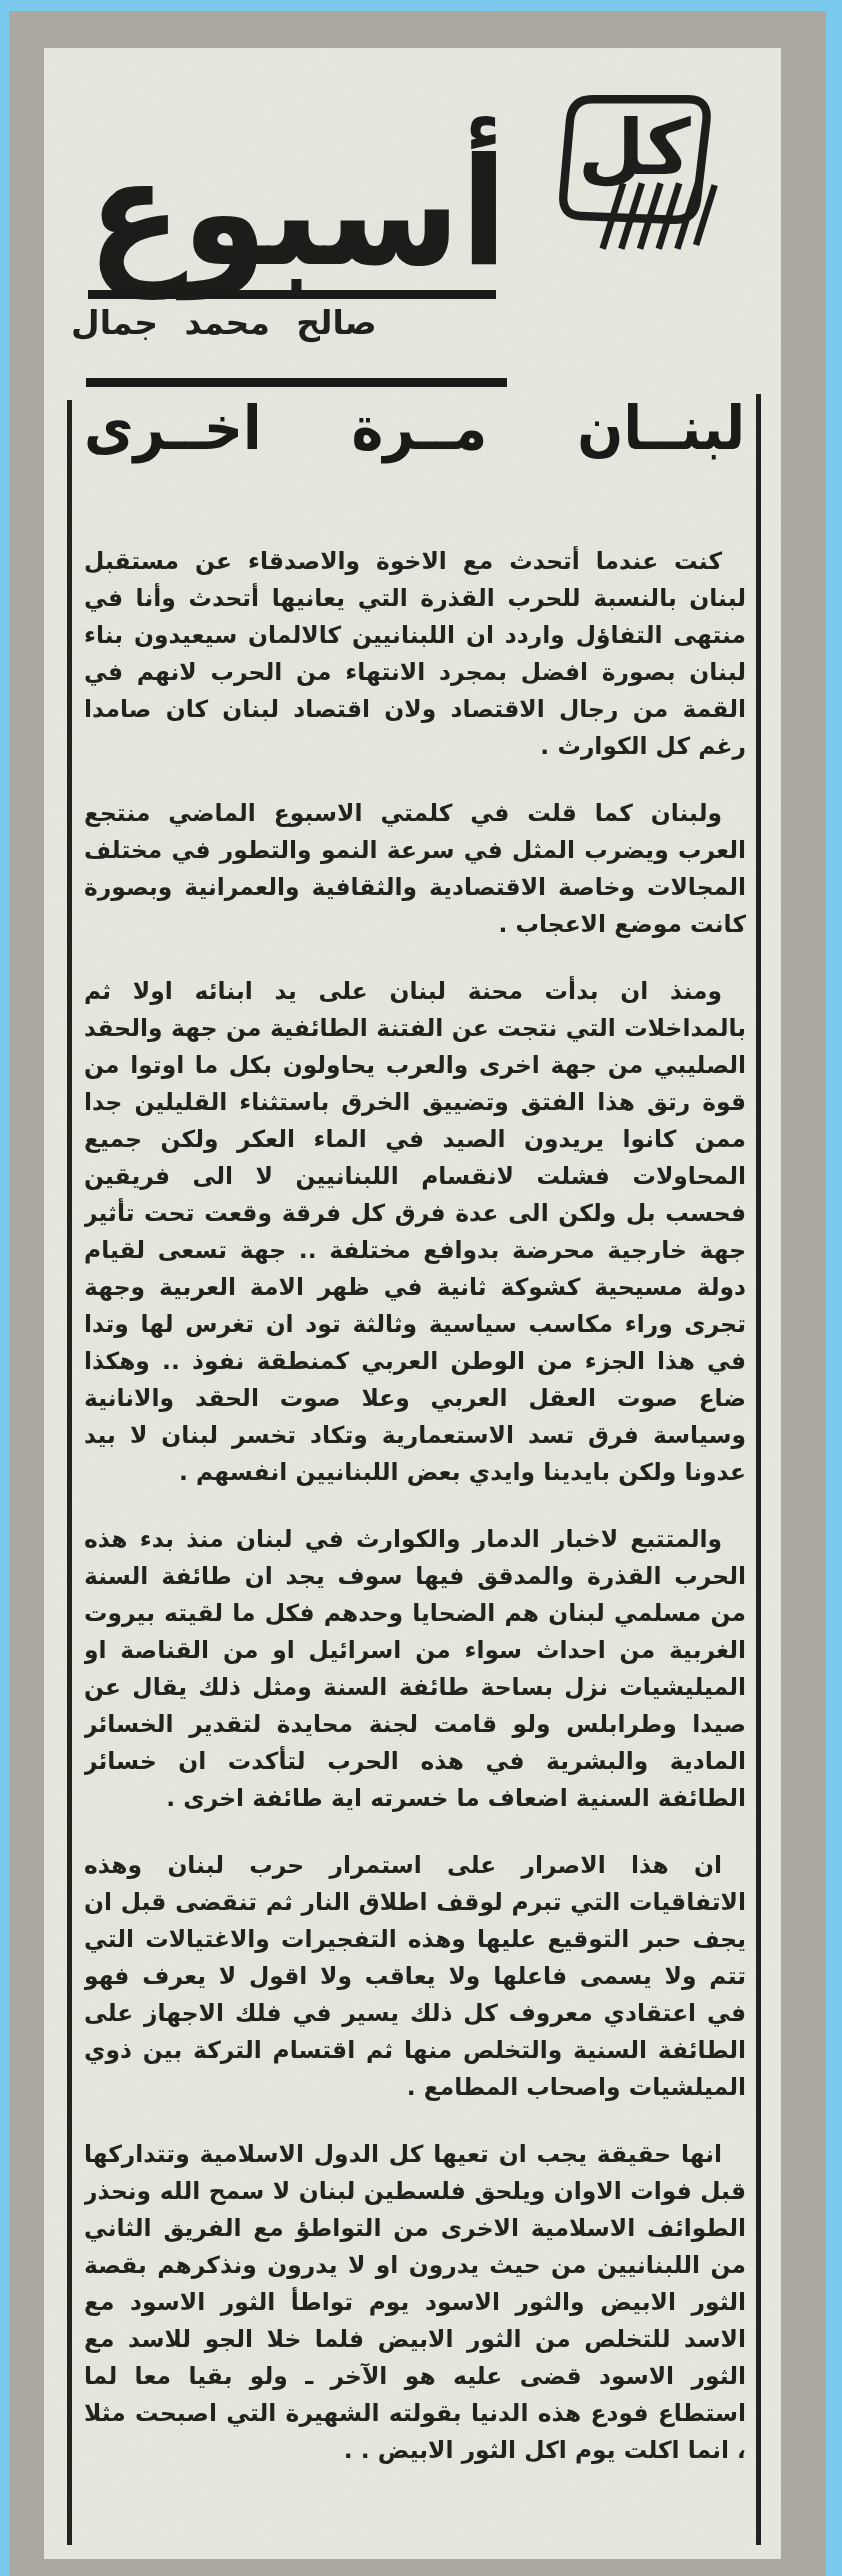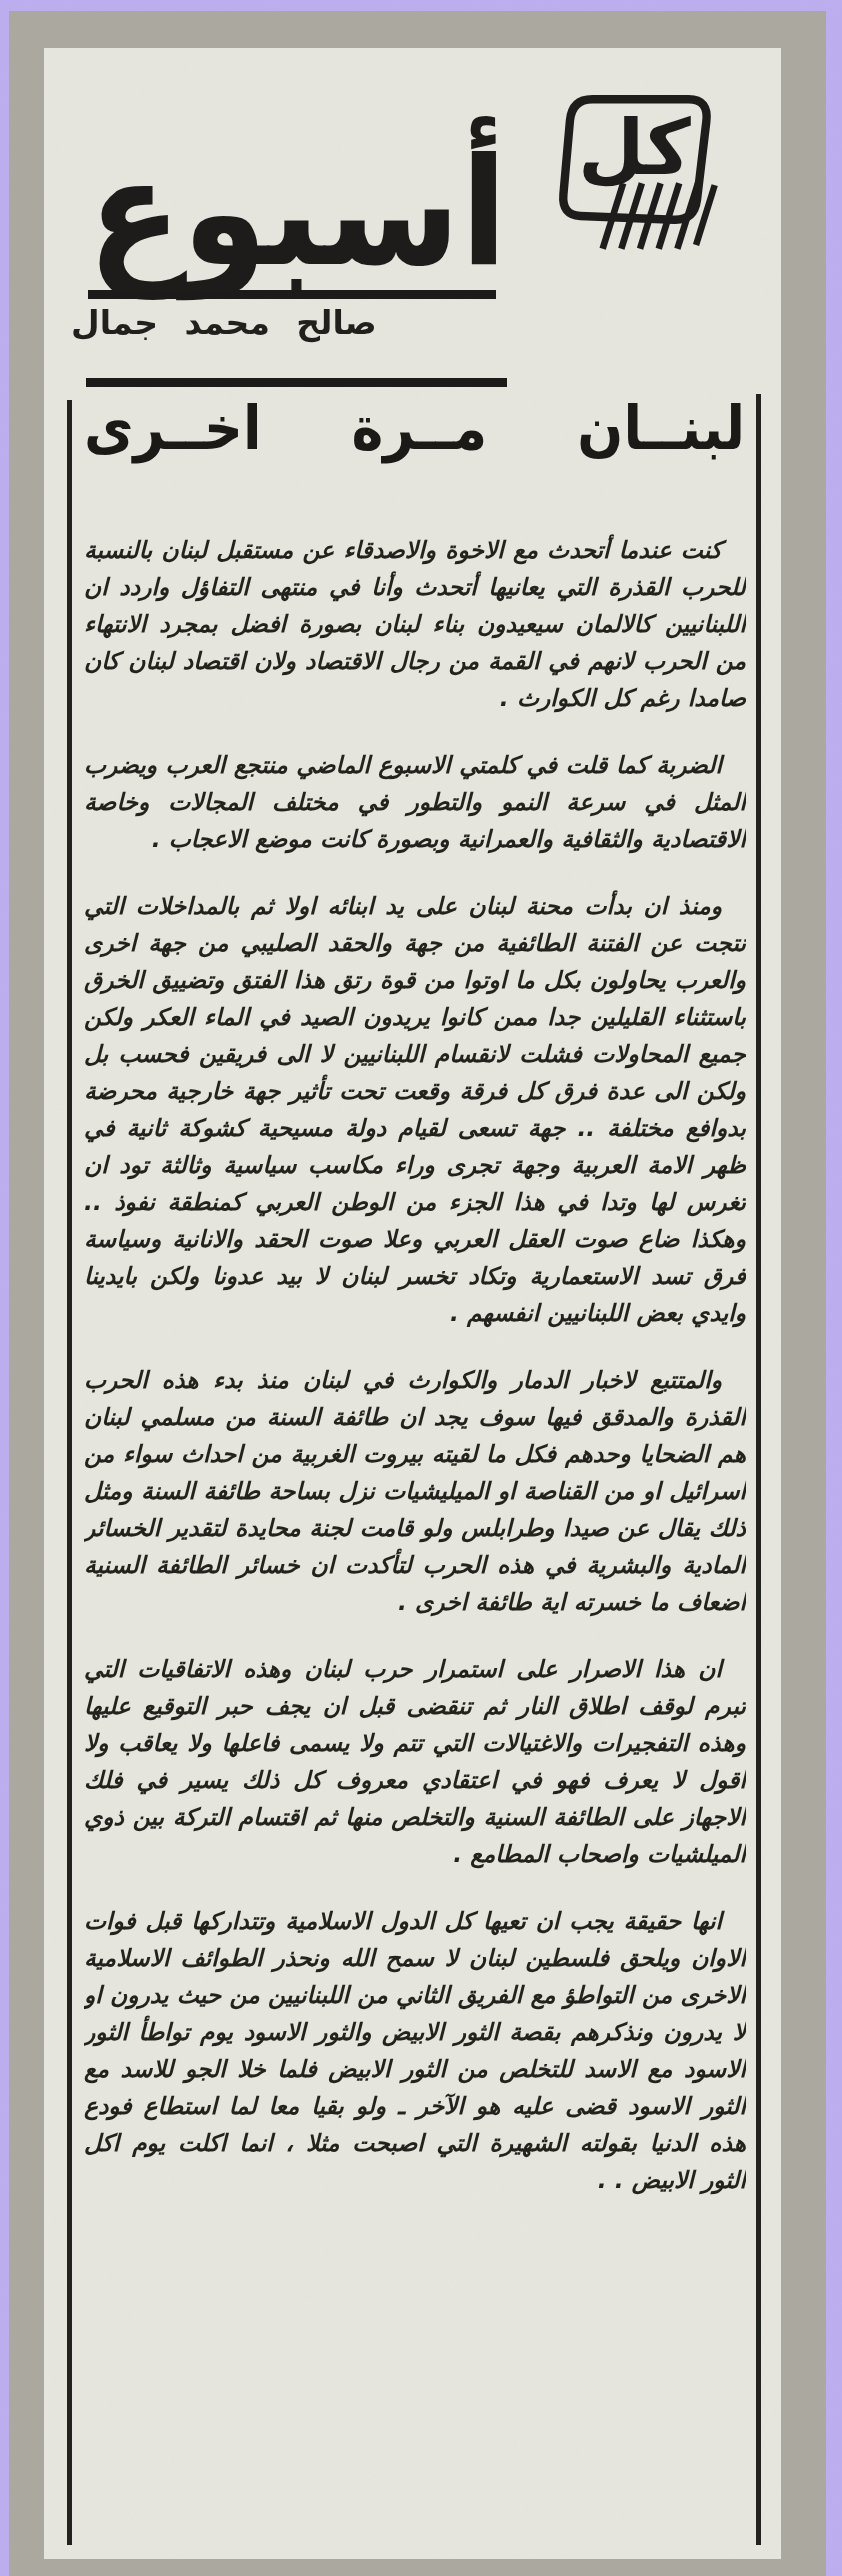--- a/index.html
+++ b/index.html
@@ -1,18 +1,18 @@
 <!DOCTYPE html>
 <html lang="ar" style="font-size:15px"><head>
 <meta charset="utf-8">
 <style>
   html,body { margin:0; padding:0; background:#ffffff; }
   .page {
     position:relative; width:842px; height:2576px;
-    background:#c4b5fd; overflow:hidden;
+    background:#7dd3fc; overflow:hidden;
     font-family:"DejaVu Sans", sans-serif;
   }
   
   .frame {
     position:absolute; left:9.4px; top:11.2px; width:817px; height:2565px;
     box-sizing:border-box;
     border-style:solid; border-color:#b2b0a6;
     border-width:37px 45px 17px 35px;
     background:#f2f1ea;
   }
@@ -45,21 +45,21 @@
   .colrule { position:absolute; width:4.7px; background:#1b1b19; }
   .colrule-left  { left:67px;  top:400px; height:2145px; }
   .colrule-right { left:756px; top:394px; height:2151px; }
   
   .body {
     position:absolute; left:84px; top:531px; width:662px; height:2014px;
     overflow:hidden;
     direction:rtl; text-align:justify;
     font-size:23.4px; font-weight:bold; line-height:37px; color:#1d1b17;
   }
-  .body p { margin:1px 0 30px 0; text-indent:24px;font-style:italic; }
+  .body p { margin:12px 0 30px 0; text-indent:24px; }
   
   .grain { position:absolute; left:0; top:0; width:842px; height:2576px; pointer-events:none; }
 </style>
 </head>
 <body>
 
 <div class="page">
 
   <div class="frame"></div>
 
@@ -84,21 +84,21 @@
 
   <div class="rule rule-bottom"></div>
 
   <div class="headline">لبنــان مــرة اخــرى</div>
 
   <div class="colrule colrule-left"></div>
   <div class="colrule colrule-right"></div>
 
   <div class="body">
     <p>كنت عندما أتحدث مع الاخوة والاصدقاء عن مستقبل لبنان بالنسبة للحرب القذرة التي يعانيها أتحدث وأنا في منتهى التفاؤل واردد ان اللبنانيين كالالمان سيعيدون بناء لبنان بصورة افضل بمجرد الانتهاء من الحرب لانهم في القمة من رجال الاقتصاد ولان اقتصاد لبنان كان صامدا رغم كل الكوارث .</p>
-    <p>الضربة كما قلت في كلمتي الاسبوع الماضي منتجع العرب ويضرب المثل في سرعة النمو والتطور في مختلف المجالات وخاصة الاقتصادية والثقافية والعمرانية وبصورة كانت موضع الاعجاب .</p>
+    <p>ولبنان كما قلت في كلمتي الاسبوع الماضي منتجع العرب ويضرب المثل في سرعة النمو والتطور في مختلف المجالات وخاصة الاقتصادية والثقافية والعمرانية وبصورة كانت موضع الاعجاب .</p>
     <p>ومنذ ان بدأت محنة لبنان على يد ابنائه اولا ثم بالمداخلات التي نتجت عن الفتنة الطائفية من جهة والحقد الصليبي من جهة اخرى والعرب يحاولون بكل ما اوتوا من قوة رتق هذا الفتق وتضييق الخرق باستثناء القليلين جدا ممن كانوا يريدون الصيد في الماء العكر ولكن جميع المحاولات فشلت لانقسام اللبنانيين لا الى فريقين فحسب بل ولكن الى عدة فرق كل فرقة وقعت تحت تأثير جهة خارجية محرضة بدوافع مختلفة .. جهة تسعى لقيام دولة مسيحية كشوكة ثانية في ظهر الامة العربية وجهة تجرى وراء مكاسب سياسية وثالثة تود ان تغرس لها وتدا في هذا الجزء من الوطن العربي كمنطقة نفوذ .. وهكذا ضاع صوت العقل العربي وعلا صوت الحقد والانانية وسياسة فرق تسد الاستعمارية وتكاد تخسر لبنان لا بيد عدونا ولكن بايدينا وايدي بعض اللبنانيين انفسهم .</p>
     <p>والمتتبع لاخبار الدمار والكوارث في لبنان منذ بدء هذه الحرب القذرة والمدقق فيها سوف يجد ان طائفة السنة من مسلمي لبنان هم الضحايا وحدهم فكل ما لقيته بيروت الغربية من احداث سواء من اسرائيل او من القناصة او الميليشيات نزل بساحة طائفة السنة ومثل ذلك يقال عن صيدا وطرابلس ولو قامت لجنة محايدة لتقدير الخسائر المادية والبشرية في هذه الحرب لتأكدت ان خسائر الطائفة السنية اضعاف ما خسرته اية طائفة اخرى .</p>
     <p>ان هذا الاصرار على استمرار حرب لبنان وهذه الاتفاقيات التي تبرم لوقف اطلاق النار ثم تنقضى قبل ان يجف حبر التوقيع عليها وهذه التفجيرات والاغتيالات التي تتم ولا يسمى فاعلها ولا يعاقب ولا اقول لا يعرف فهو في اعتقادي معروف كل ذلك يسير في فلك الاجهاز على الطائفة السنية والتخلص منها ثم اقتسام التركة بين ذوي الميلشيات واصحاب المطامع .</p>
     <p>انها حقيقة يجب ان تعيها كل الدول الاسلامية وتتداركها قبل فوات الاوان ويلحق فلسطين لبنان لا سمح الله ونحذر الطوائف الاسلامية الاخرى من التواطؤ مع الفريق الثاني من اللبنانيين من حيث يدرون او لا يدرون ونذكرهم بقصة الثور الابيض والثور الاسود يوم تواطأ الثور الاسود مع الاسد للتخلص من الثور الابيض فلما خلا الجو للاسد مع الثور الاسود قضى عليه هو الآخر ـ ولو بقيا معا لما استطاع فودع هذه الدنيا بقولته الشهيرة التي اصبحت مثلا ، انما اكلت يوم اكل الثور الابيض . .</p>
   </div>
 
   <svg class="grain" viewBox="0 0 900 2753" width="842" height="2576">
     <filter id="grain-f">
       <feTurbulence type="fractalNoise" baseFrequency="0.85" numOctaves="2" stitchTiles="stitch"></feTurbulence>
       <feColorMatrix type="matrix" values="0 0 0 0 0.15  0 0 0 0 0.14  0 0 0 0 0.12  0.8 0.8 0.8 0 0"></feColorMatrix>

